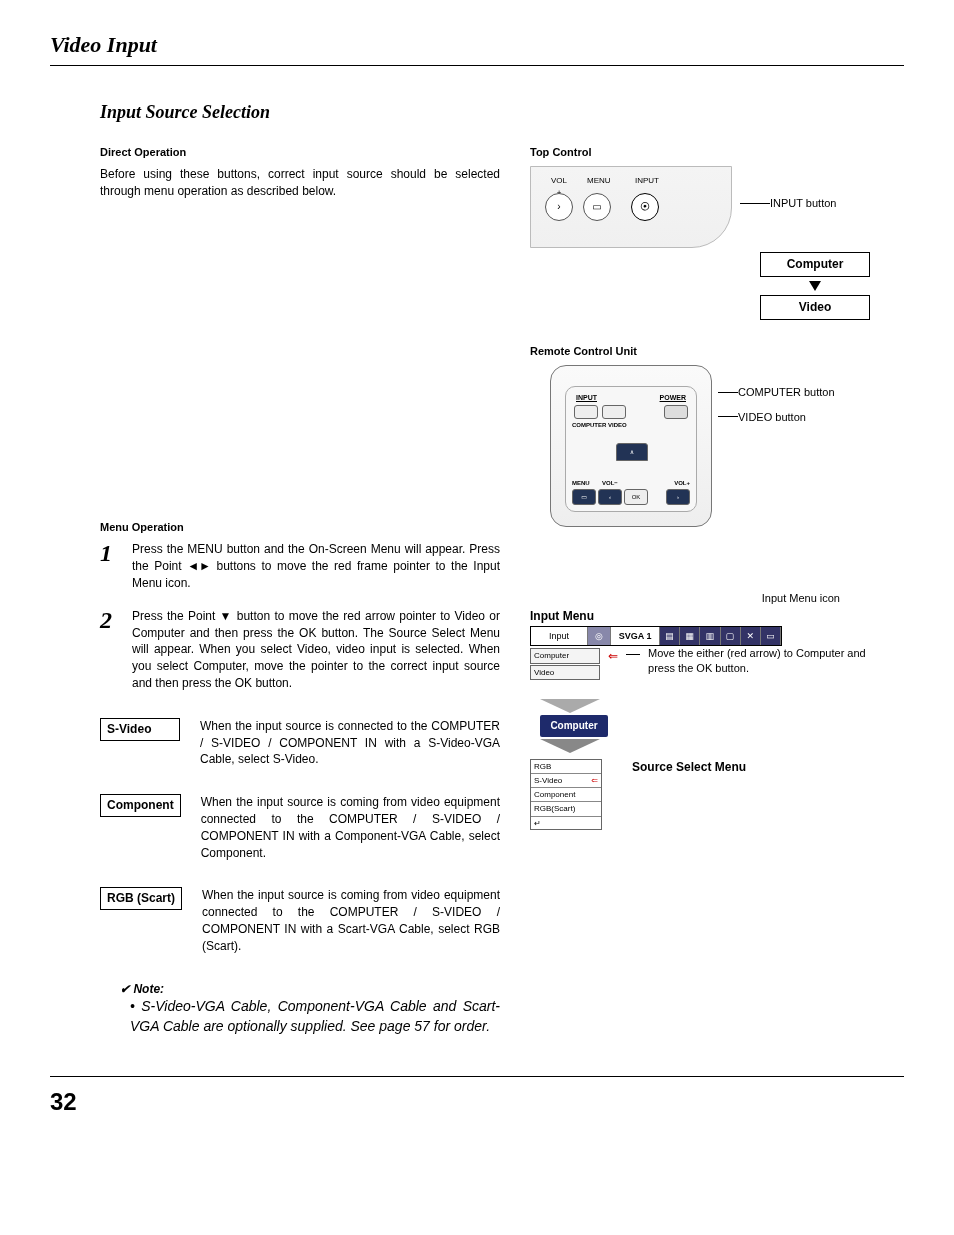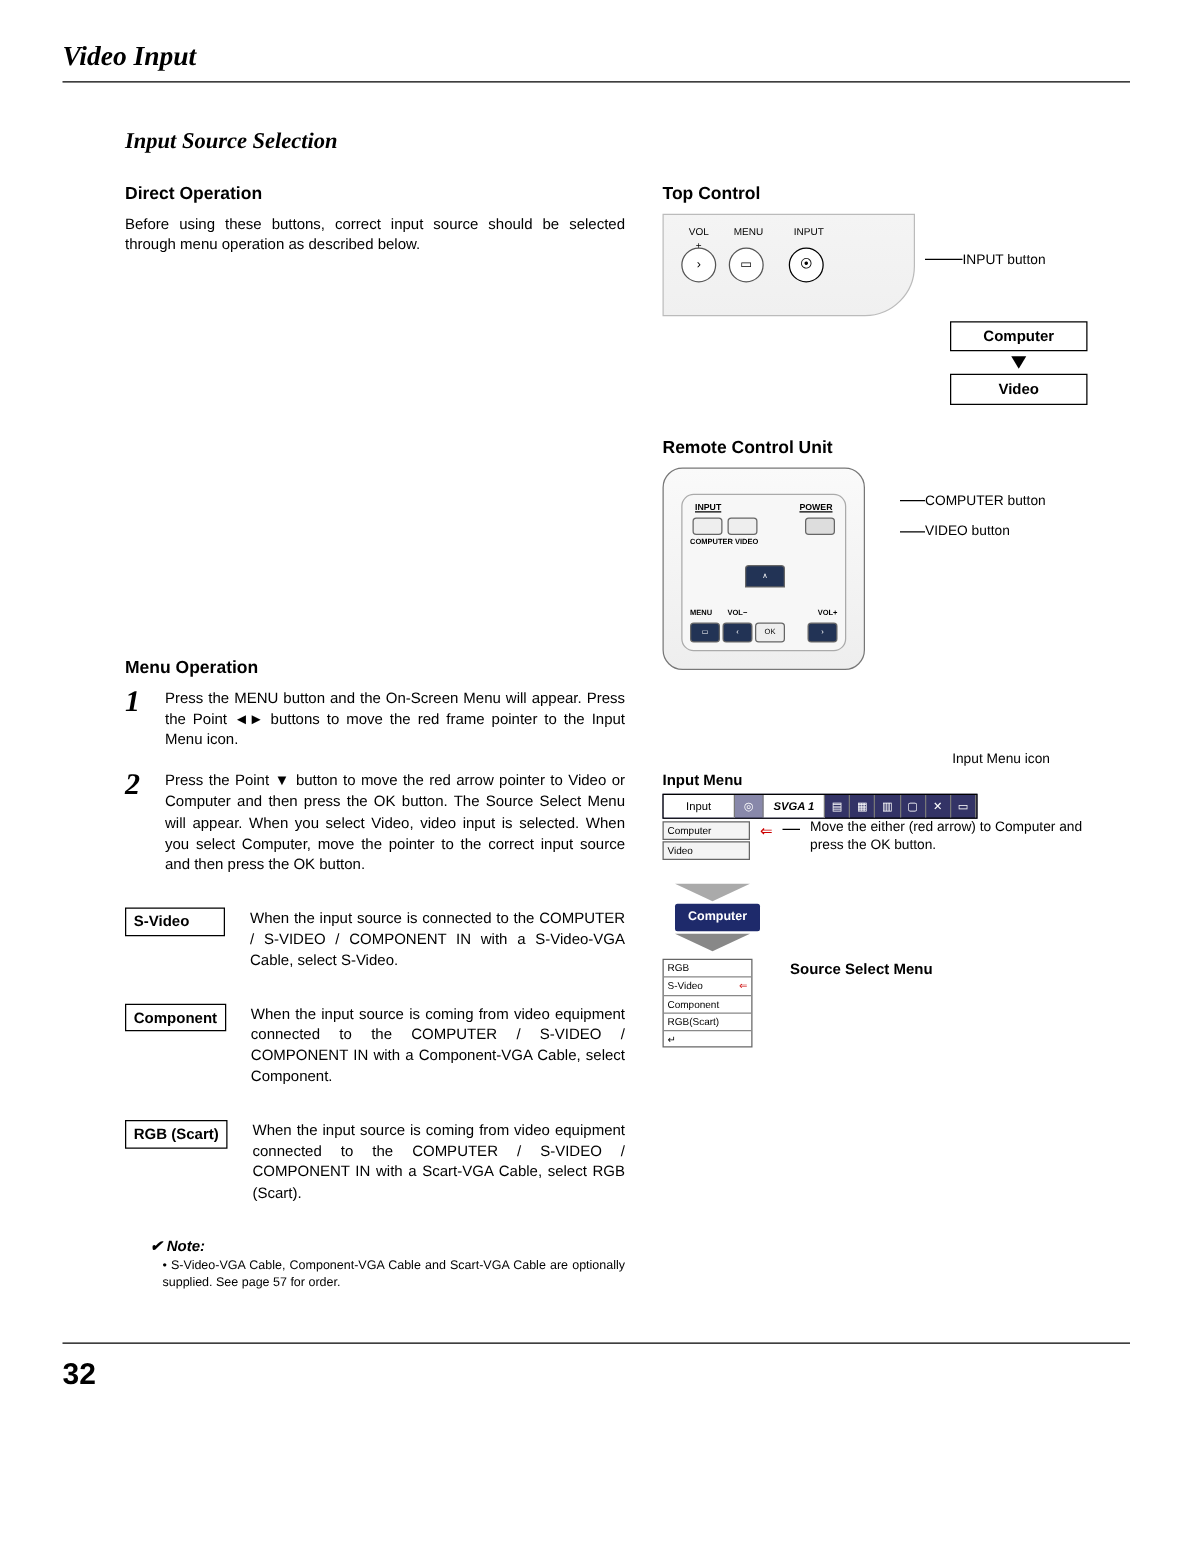--- a/index.html
+++ b/index.html
@@ -31,21 +31,21 @@
   }
   .columns {
     display: flex;
     gap: 30px;
     margin-left: 50px;
   }
   .left-col { width: 400px; }
   .right-col { width: 360px; }
   .sub-heading {
     font-weight: bold;
-    font-size: 14px;
+    font-size: 11px;
     margin-bottom: 6px;
   }
   .body-text {
     text-align: justify;
     margin-bottom: 10px;
   }
   .step { display: flex; gap: 12px; margin-bottom: 16px; }
   .step-num {
     font-family: Georgia, 'Times New Roman', serif;
     font-style: italic;
@@ -61,21 +61,21 @@
     padding: 2px 6px;
     font-weight: bold;
     font-size: 12px;
     white-space: nowrap;
     align-self: flex-start;
     min-width: 80px;
     box-sizing: border-box;
   }
   .note-block { margin-top: 12px; margin-left: 20px; }
   .note-title { font-style: italic; font-weight: bold; font-size: 12px; }
-  .note-bullet { font-size: 10px; margin-left: 10px; text-align: justify; }
+  .note-bullet { font-style: italic; font-size: 14px; margin-left: 10px; text-align: justify; }
   
   .top-control {
     background: linear-gradient(#f4f4f4,#f0f0f0);
     border: 1px solid #bbb;
     border-radius: 0 0 40px 0;
     height: 80px;
     width: 200px;
     position: relative;
     margin-bottom: 4px;
   }
@@ -271,21 +271,21 @@
         <div style="display:flex;flex-direction:column;align-items:center;">
           <div class="flow-box">Computer</div>
           <div class="arrow-down"></div>
           <div class="flow-box">Video</div>
         </div>
       </div>
     </div>
 
     <div class="block">
       <div class="sub-heading">Remote Control Unit</div>
-      <div style="display:flex;gap:28px;">
+      <div style="display:flex;gap:6px;margin-left:20px;">
         <div class="remote">
           <div class="remote-inner">
             <span class="rlabel" style="top:6px;left:10px;text-decoration:underline;">INPUT</span>
             <span class="rlabel" style="top:6px;right:10px;text-decoration:underline;">POWER</span>
             <div class="rbtn" style="top:18px;left:8px;width:22px;height:12px;"></div>
             <div class="rbtn" style="top:18px;left:36px;width:22px;height:12px;"></div>
             <div class="rbtn" style="top:18px;right:8px;width:22px;height:12px;background:#ddd;"></div>
             <span class="rlabel" style="top:34px;left:6px;font-size:6px;">COMPUTER</span>
             <span class="rlabel" style="top:34px;left:42px;font-size:6px;">VIDEO</span>
             <div class="rbtn" style="top:56px;left:50px;width:30px;height:16px;background:#235;color:#fff;border-radius:3px 3px 0 0;">∧</div>
@@ -312,21 +312,21 @@
     </div>
 
     <div class="block">
       <div style="display:flex;justify-content:flex-end;margin-bottom:2px;">
         <span class="caption" style="margin-right:50px;">Input Menu icon</span>
       </div>
       <div class="sub-heading" style="font-size:12px;margin-bottom:2px;">Input Menu</div>
       <div class="menu-bar">
         <div class="cell" style="background:#fff;color:#000;width:60px;">Input</div>
         <div class="cell" style="width:18px;background:#88a;">◎</div>
-        <div class="cell" style="background:#fff;color:#000;width:50px;font-weight:bold;font-style:italic;">SVGA 1</div>
+        <div class="cell" style="background:#fff;color:#000;width:50px;font-weight:bold;">SVGA 1</div>
         <div class="cell" style="width:14px;">▤</div>
         <div class="cell" style="width:14px;">▦</div>
         <div class="cell" style="width:14px;">▥</div>
         <div class="cell" style="width:14px;">▢</div>
         <div class="cell" style="width:14px;">✕</div>
         <div class="cell" style="width:14px;">▭</div>
       </div>
       <div style="display:flex;gap:8px;">
         <div class="menu-list">
           <div>Computer</div>

